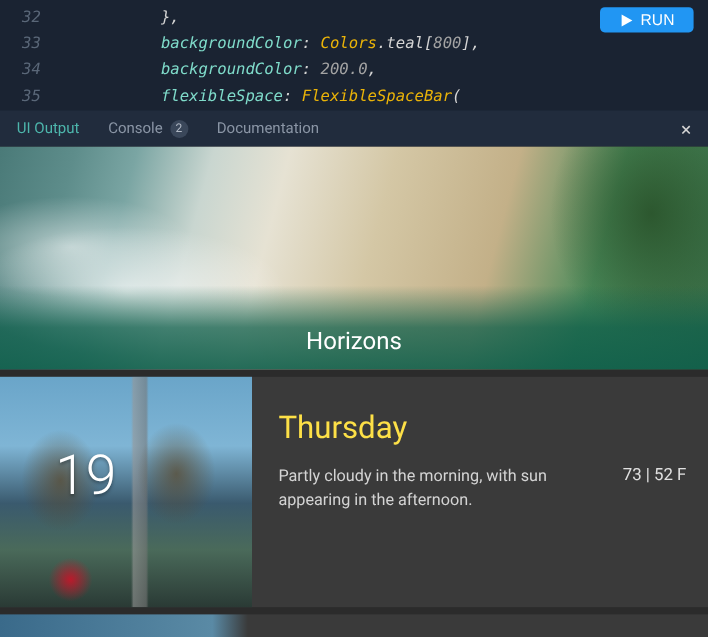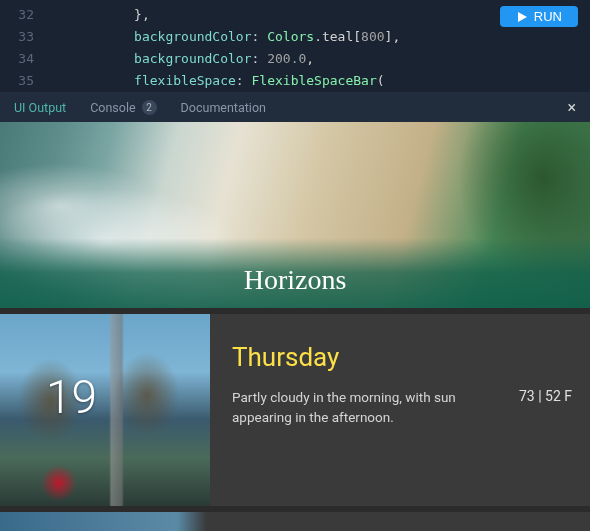--- a/index.html
+++ b/index.html
@@ -15,31 +15,32 @@
       padding: 4px 0;
       height: 92px;
       position: relative;
     }
     .code-line {
       display: flex;
       font-family: "Consolas", "Monaco", monospace;
       font-size: 13px;
       line-height: 22px;
       color: #d4d4d4;
+      font-style: italic;
     }
     .gutter {
       width: 48px;
       text-align: right;
       padding-right: 14px;
       color: #5a6778;
     }
     .code-content { white-space: pre; }
     .tk-punct { color: #d4d4d4; }
     .tk-prop { color: #7fdbca; }
-    .tk-type { color: #86efac; }
+    .tk-type { color: #eab308; }
     .tk-num { color: #a3a3a3; }
 
     .run-button {
       position: absolute;
       top: 6px; right: 12px;
       background: #2196f3;
       color: #fff;
       border: none;
       border-radius: 4px;
       padding: 3px 16px;
@@ -119,23 +120,22 @@
       position: absolute; left:0; right:0; bottom:0;
       height: 70px;
       background: linear-gradient(to bottom, rgba(15,95,75,0) 0%, rgba(15,95,75,0.75) 50%, rgba(15,95,75,0.9) 100%);
       display: flex;
       align-items: flex-end;
       justify-content: center;
       padding-bottom: 12px;
     }
     .hero-title {
       color: #fff;
-      font-size: 28px;
+      font-size: 20px;
       font-weight: 400;
-      font-family: Liberation Serif, serif;
     }
 
     .card {
       display: flex;
       background: #3a3a3a;
       margin-top: 6px;
       height: 192px;
     }
     .thumb {
       width: 210px;

